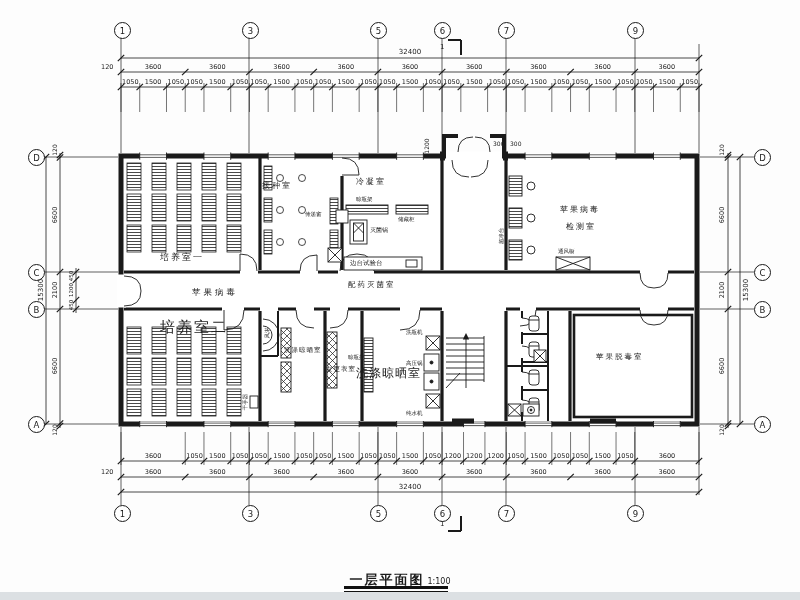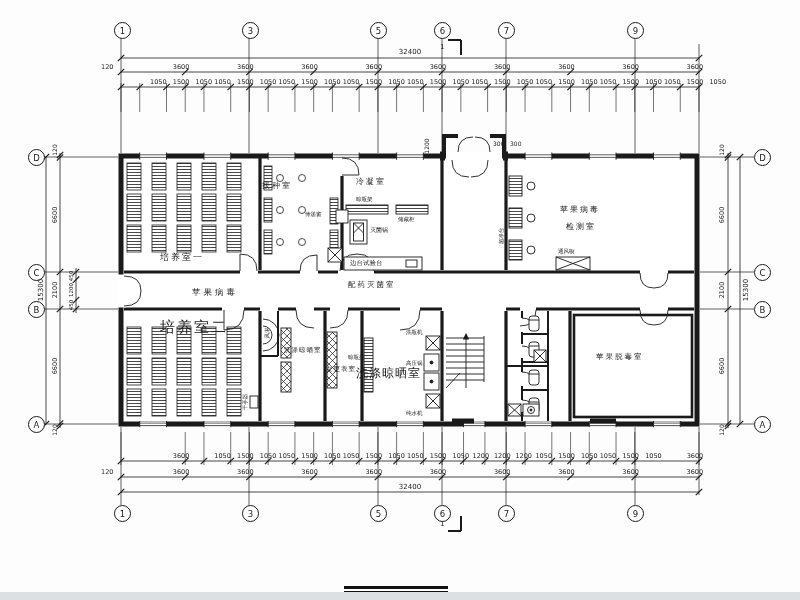--- a/index.html
+++ b/index.html
@@ -6,21 +6,21 @@
   #stage{position:relative;width:800px;height:600px;background:#fdfdfd;overflow:hidden;
          font-family:"DejaVu Sans",sans-serif;color:#1a1a1a;}
   #plan-svg{position:absolute;left:0;top:0;z-index:1;}
   .lb{position:absolute;z-index:2;white-space:nowrap;color:#222;line-height:1;
       font-family:"DejaVu Sans",sans-serif;}
   .vlb{transform:translate(-50%,-50%) rotate(-90deg);transform-origin:center;}
   .ctr{transform:translate(-50%,-50%);}
   .bubble{position:absolute;z-index:2;width:15px;height:15px;border:1.2px solid #1a1a1a;
           border-radius:50%;background:#fff;display:flex;align-items:center;justify-content:center;
           font-size:8.5px;}
-  .dimrow{position:absolute;z-index:2;display:flex;align-items:flex-end;padding-left:28px;}
+  .dimrow{position:absolute;z-index:2;display:flex;align-items:flex-end;}
   .dimrow span{flex-basis:0;min-width:0;text-align:center;font-size:6.5px;overflow:visible;}
   #watermark{position:absolute;z-index:3;font-weight:bold;letter-spacing:6px;}
   #titleblock{position:absolute;z-index:2;left:340px;top:569px;width:120px;text-align:center;}
   #title-main{font-size:13px;font-weight:bold;letter-spacing:2px;}
   #title-scale{font-size:8px;margin-left:3px;}
   .tline1{position:absolute;z-index:2;left:344px;top:586px;width:104px;height:2.6px;background:#111;}
   .tline2{position:absolute;z-index:2;left:344px;top:590.5px;width:104px;height:1.1px;background:#111;}
   #bottomstrip{position:absolute;z-index:1;left:0;top:592px;width:800px;height:8px;background:#dce0e3;}
 </style>
 </head>
@@ -646,17 +646,20 @@
   <div class="lb vlb" style="left:502px;top:236px;font-size:5.5px">超净台</div>
   <div class="lb" style="left:558px;top:249px;font-size:5.5px">通风橱</div>
   <div class="lb" style="left:406px;top:330px;font-size:5.5px">洗瓶机</div>
   <div class="lb" style="left:406px;top:361px;font-size:5.5px">高压锅</div>
   <div class="lb" style="left:406px;top:411px;font-size:5.5px">纯水机</div>
   <div class="lb" style="left:348px;top:355px;font-size:5.5px">晾瓶架</div>
   <div class="lb vlb" style="left:268px;top:333px;font-size:5.5px">风淋</div>
   <div class="lb vlb" style="left:246px;top:402px;font-size:5.5px">干手器</div>
 
 
+  <div id="titleblock">
+    <span id="title-main">一层平面图</span><span id="title-scale">1:100</span>
+  </div>
   <div class="tline1"></div>
   <div class="tline2"></div>
 
   <div id="bottomstrip"></div>
 </div>
 
 </body></html>

